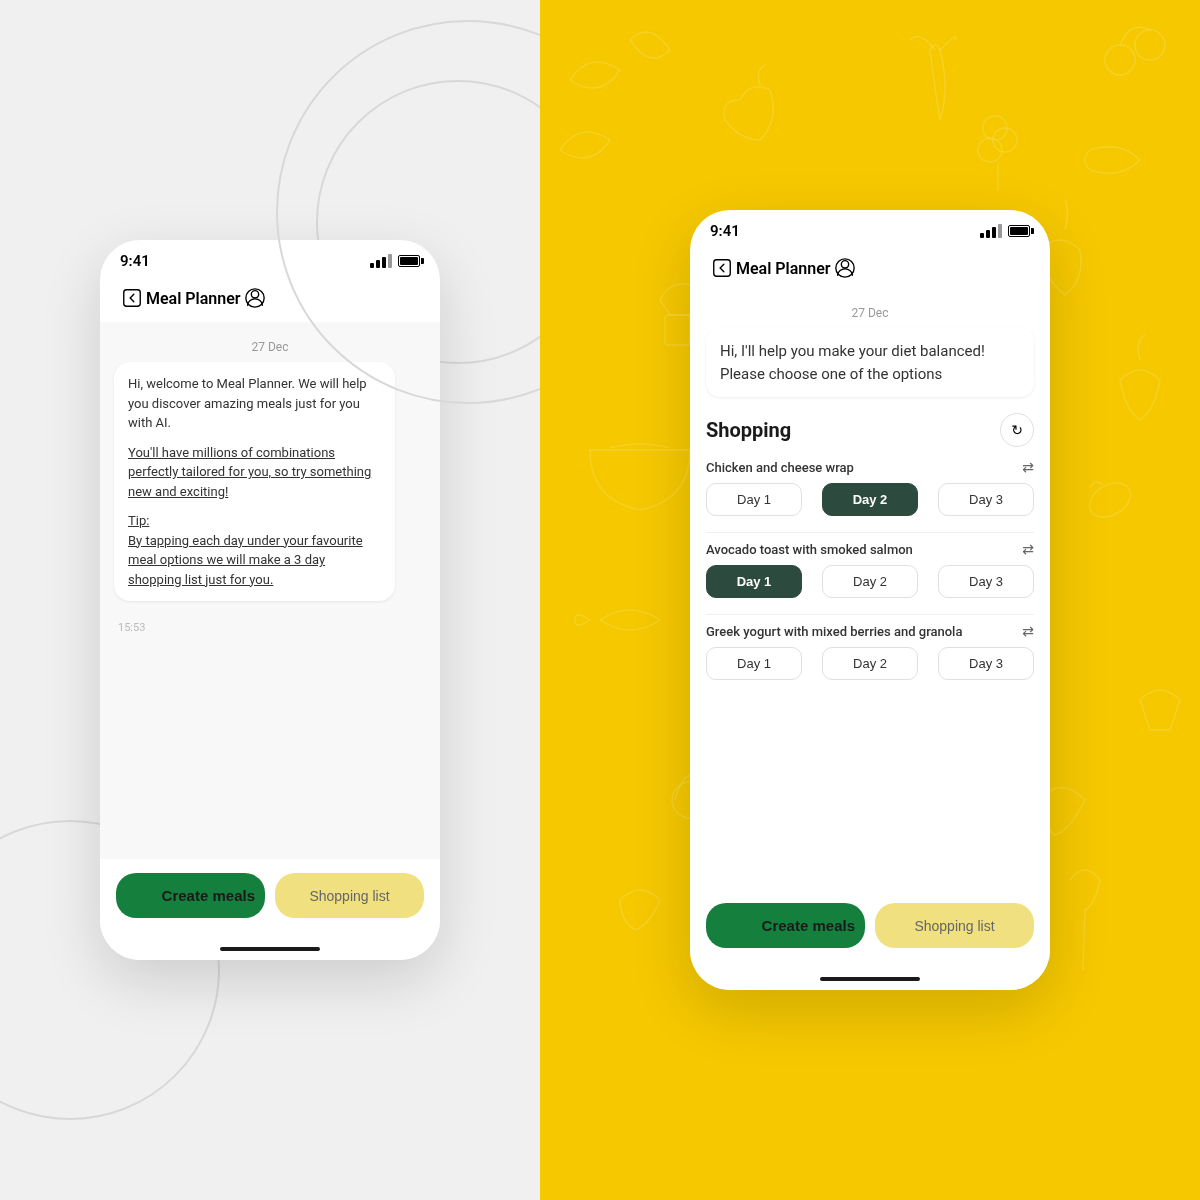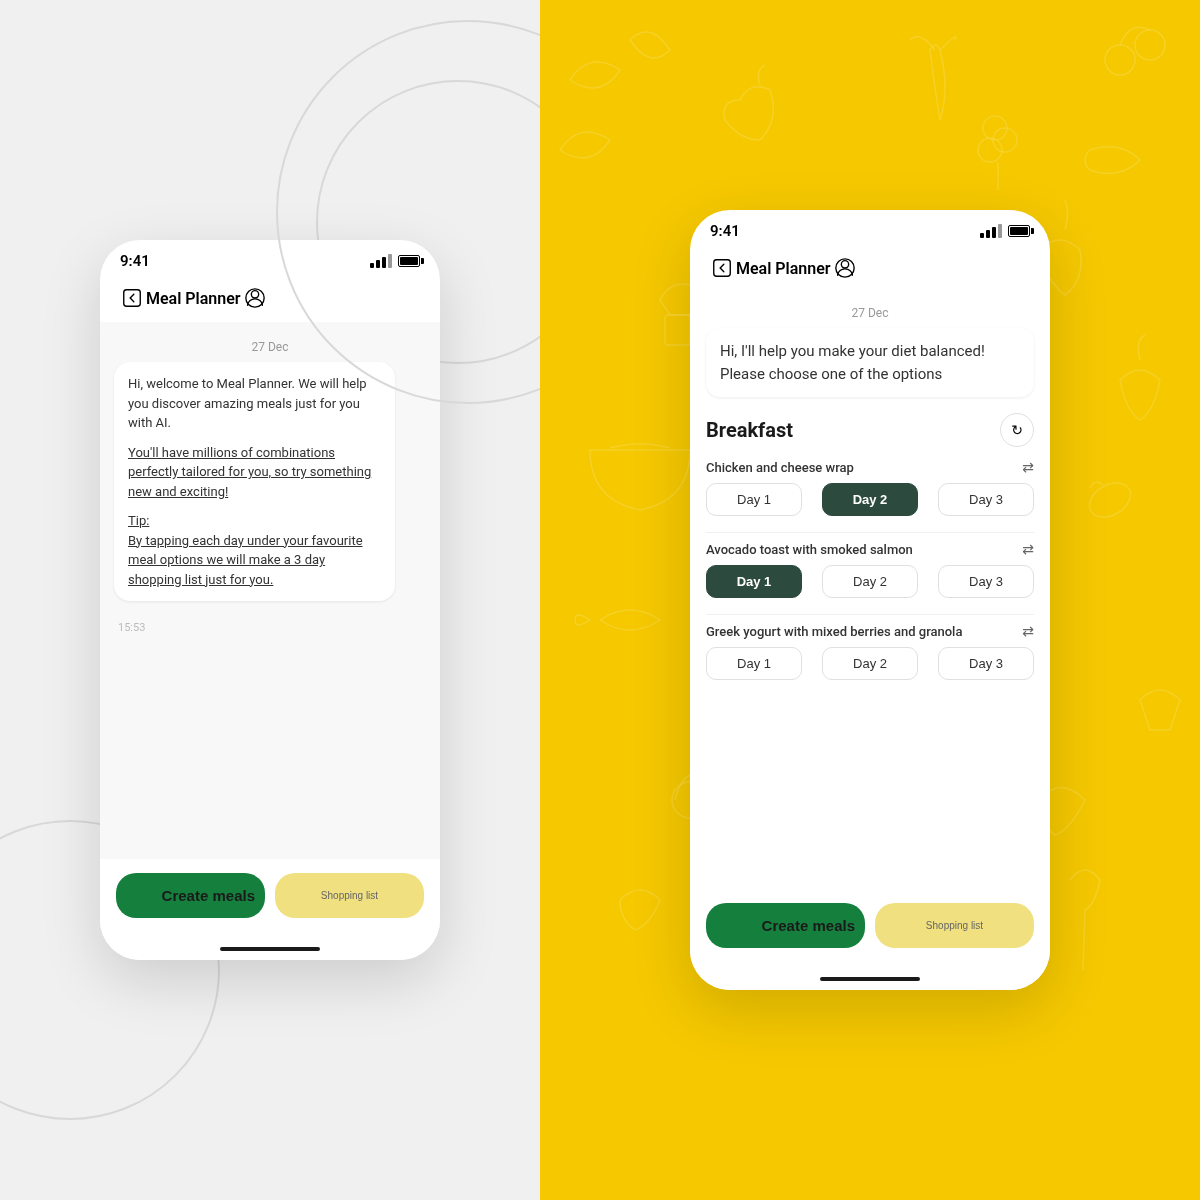--- a/index.html
+++ b/index.html
@@ -239,21 +239,21 @@
       color: #1a1a1a;
       text-align: right;
     }
 
     .btn-secondary {
       flex: 1;
       background: #f0e080;
       border: none;
       border-radius: 20px;
       padding: 14px 10px;
-      font-size: 10px;
+      font-size: 14px;
       font-weight: 500;
       cursor: pointer;
       color: #666;
     }
 
     .home-indicator {
       height: 22px;
       display: flex;
       align-items: center;
       justify-content: center;
@@ -540,21 +540,21 @@
     </div>
 
     <div class="meal-content">
       <div class="date-divider">27 Dec</div>
 
       <div class="ai-bubble">
         <span>Hi, I'll help you make your diet balanced! Please choose one of the options</span>
       </div>
 
       <div class="section-header">
-        <span class="section-title">Breakfast</span>
+        <span class="section-title">Shopping</span>
         <button class="refresh-btn">↻</button>
       </div>
 
       <div class="meal-item">
         <div class="meal-name-row">
           <span class="meal-name">Chicken and cheese wrap</span>
           <span class="swap-icon">⇄</span>
         </div>
         <div class="day-buttons">
           <button class="day-btn">Day 1</button>

